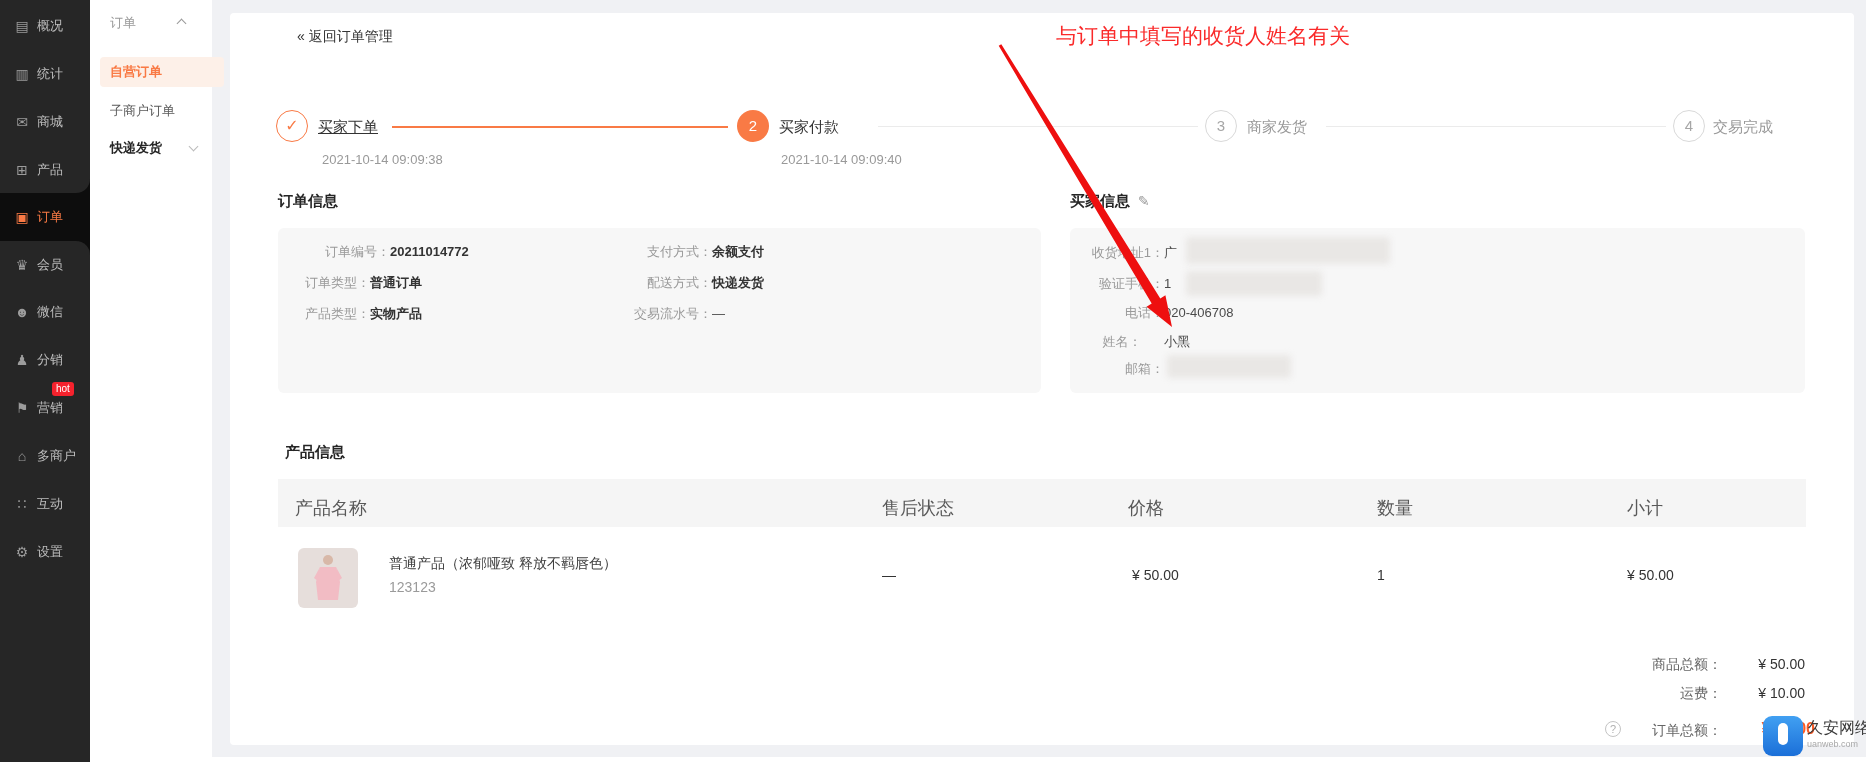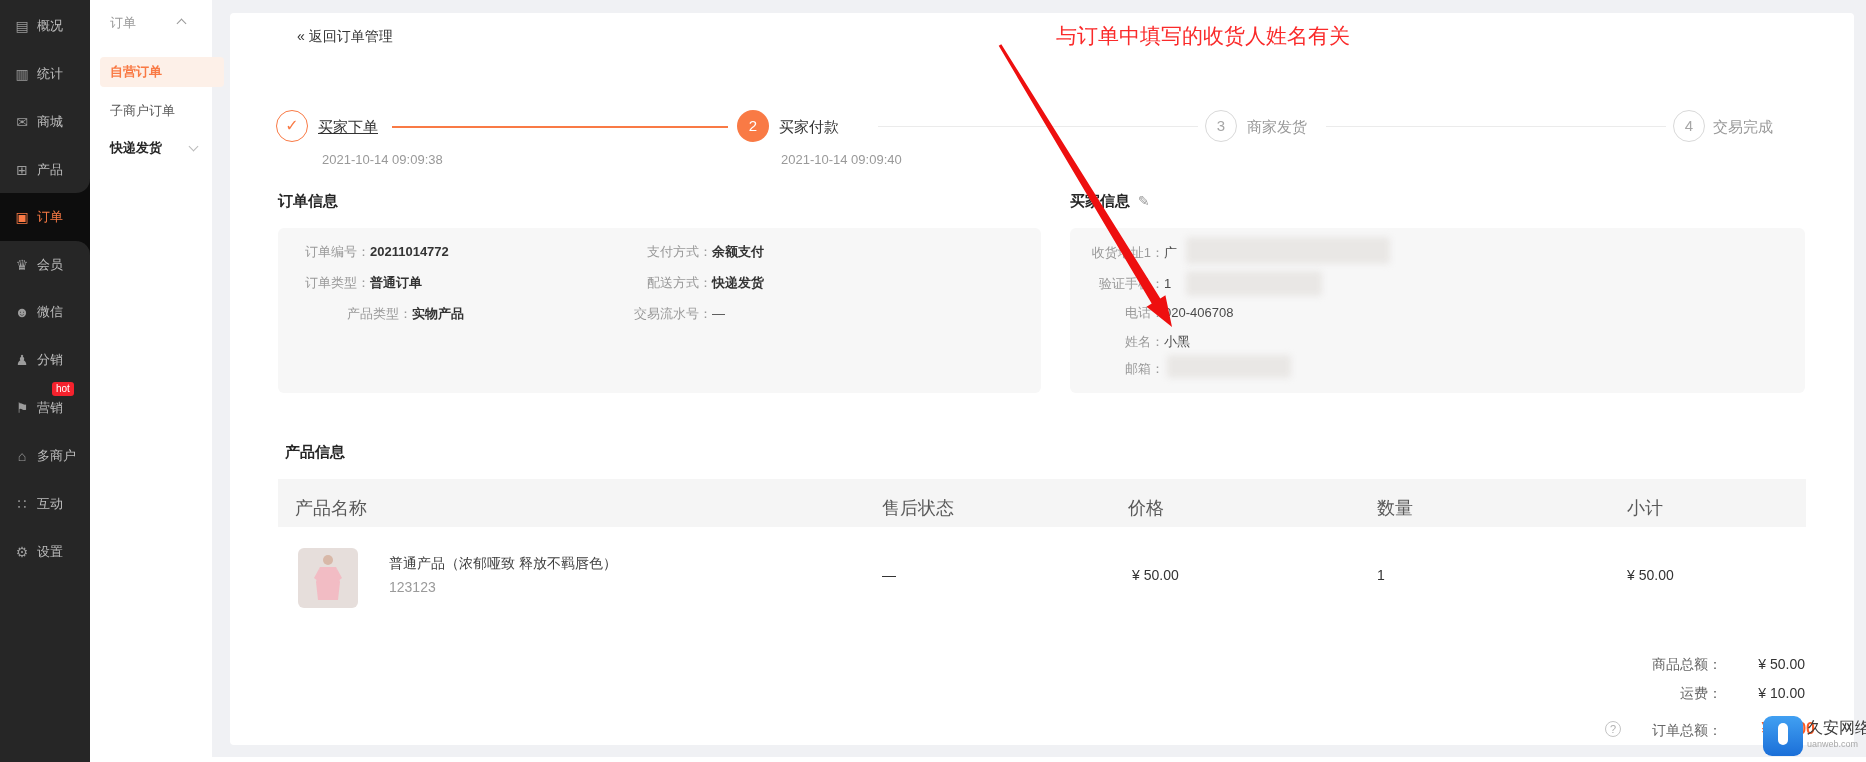--- a/index.html
+++ b/index.html
@@ -168,33 +168,33 @@
 
 <div class="step-circle pending" style="left:1205px;">3</div>
 <div class="step-label pending" style="left:1247px;">商家发货</div>
 <div class="step-line off" style="left:1326px;width:340px;"></div>
 
 <div class="step-circle pending" style="left:1673px;">4</div>
 <div class="step-label pending" style="left:1713px;">交易完成</div>
 
 <div class="sec-title" style="left:278px;top:192px;">订单信息</div>
 <div class="info-box" style="left:278px;width:763px;"></div>
-<div class="irow" style="left:300px;top:244px;"><span class="ilabel" style="width:70px;">订单编号：</span><span class="ivalue">20211014772</span></div>
+<div class="irow" style="left:300px;top:244px;"><span class="ilabel" style="width:70px;margin-left:20px;">订单编号：</span><span class="ivalue">20211014772</span></div>
 <div class="irow" style="left:300px;top:275px;"><span class="ilabel" style="width:70px;">订单类型：</span><span class="ivalue">普通订单</span></div>
-<div class="irow" style="left:300px;top:306px;"><span class="ilabel" style="width:70px;margin-left:42px;">产品类型：</span><span class="ivalue">实物产品</span></div>
+<div class="irow" style="left:300px;top:306px;"><span class="ilabel" style="width:70px;">产品类型：</span><span class="ivalue">实物产品</span></div>
 <div class="irow" style="left:620px;top:244px;"><span class="ilabel" style="width:92px;">支付方式：</span><span class="ivalue">余额支付</span></div>
 <div class="irow" style="left:620px;top:275px;"><span class="ilabel" style="width:92px;">配送方式：</span><span class="ivalue">快递发货</span></div>
 <div class="irow" style="left:620px;top:306px;"><span class="ilabel" style="width:92px;">交易流水号：</span><span class="ivalue plain">—</span></div>
 
 <div class="sec-title" style="left:1070px;top:192px;"><span>买家信息</span><span class="pencil">✎</span></div>
 <div class="info-box" style="left:1070px;width:735px;"></div>
 <div class="irow" style="left:1080px;top:245px;"><span class="ilabel" style="width:84px;">收货地址1：</span><span class="ivalue plain">广</span></div>
 <div class="irow" style="left:1080px;top:276px;"><span class="ilabel" style="width:84px;">验证手机：</span><span class="ivalue plain">1</span></div>
 <div class="irow" style="left:1080px;top:305px;"><span class="ilabel" style="width:84px;">电话：</span><span class="ivalue plain">020-406708</span></div>
-<div class="irow" style="left:1080px;top:334px;"><span class="ilabel" style="width:84px;">姓名：</span><span class="ivalue plain">小黑</span></div>
+<div class="irow" style="left:1080px;top:334px;"><span class="ilabel" style="width:84px;text-align:center;">姓名：</span><span class="ivalue plain">小黑</span></div>
 <div class="irow" style="left:1080px;top:361px;"><span class="ilabel" style="width:84px;">邮箱：</span></div>
 <div class="redact" style="left:1186px;top:237px;width:204px;height:27px;"></div>
 <div class="redact" style="left:1186px;top:271px;width:136px;height:25px;"></div>
 <div class="redact" style="left:1167px;top:355px;width:124px;height:23px;"></div>
 
 <div class="sec-title" style="left:285px;top:443px;">产品信息</div>
 <div id="tbl-head"></div>
 <div class="th" style="left:295px;">产品名称</div>
 <div class="th" style="left:882px;">售后状态</div>
 <div class="th" style="left:1128px;">价格</div>

